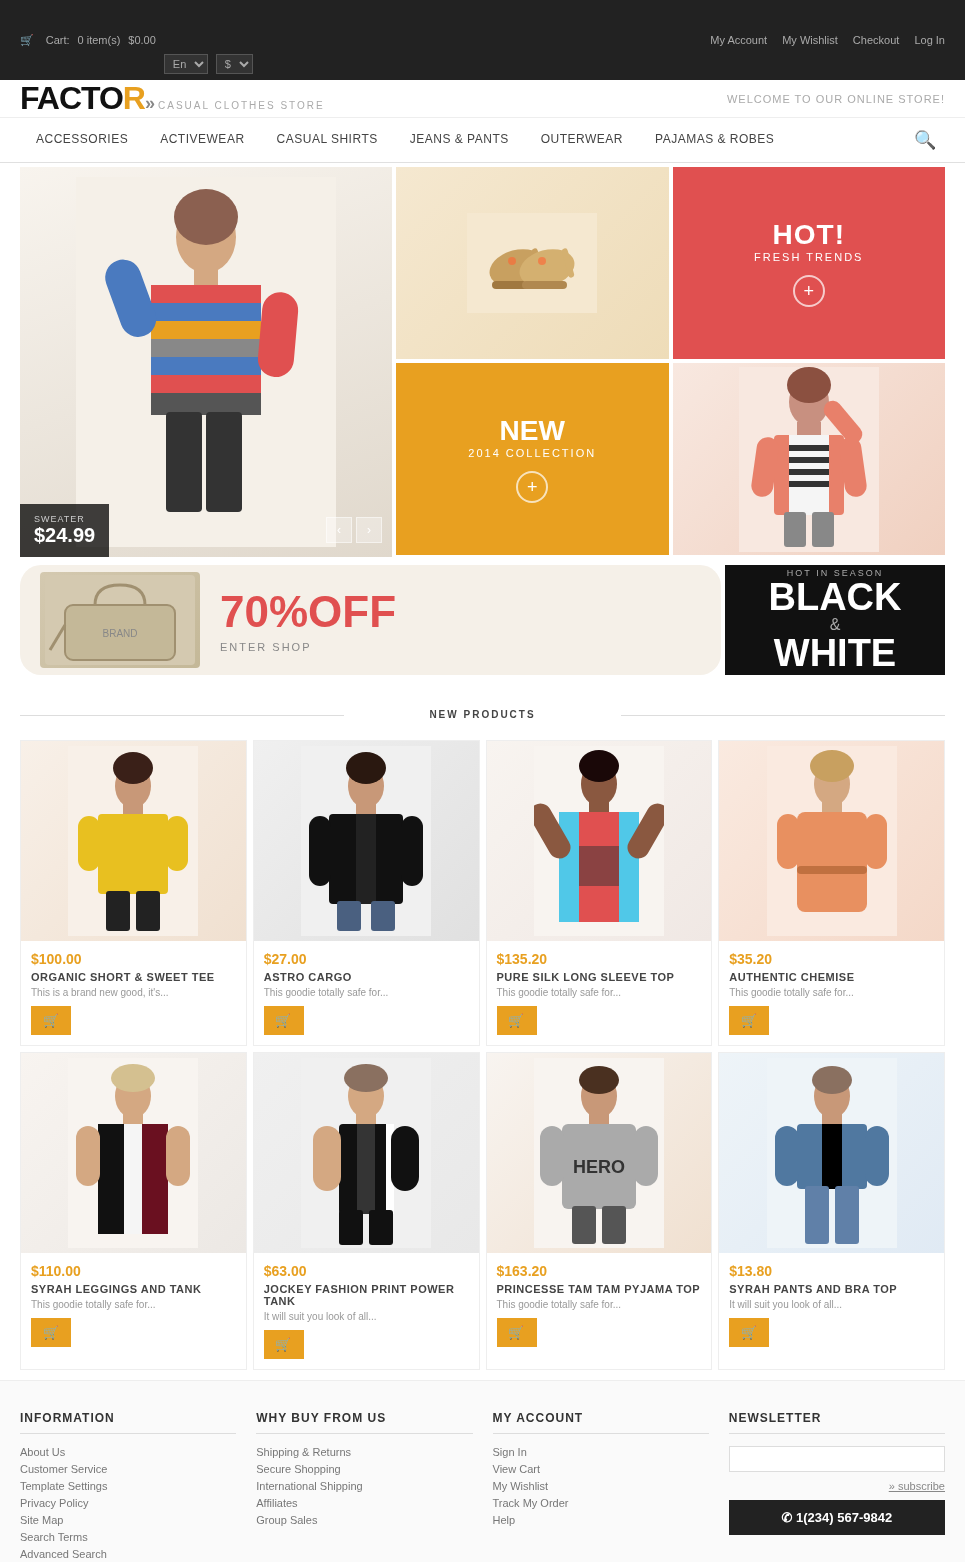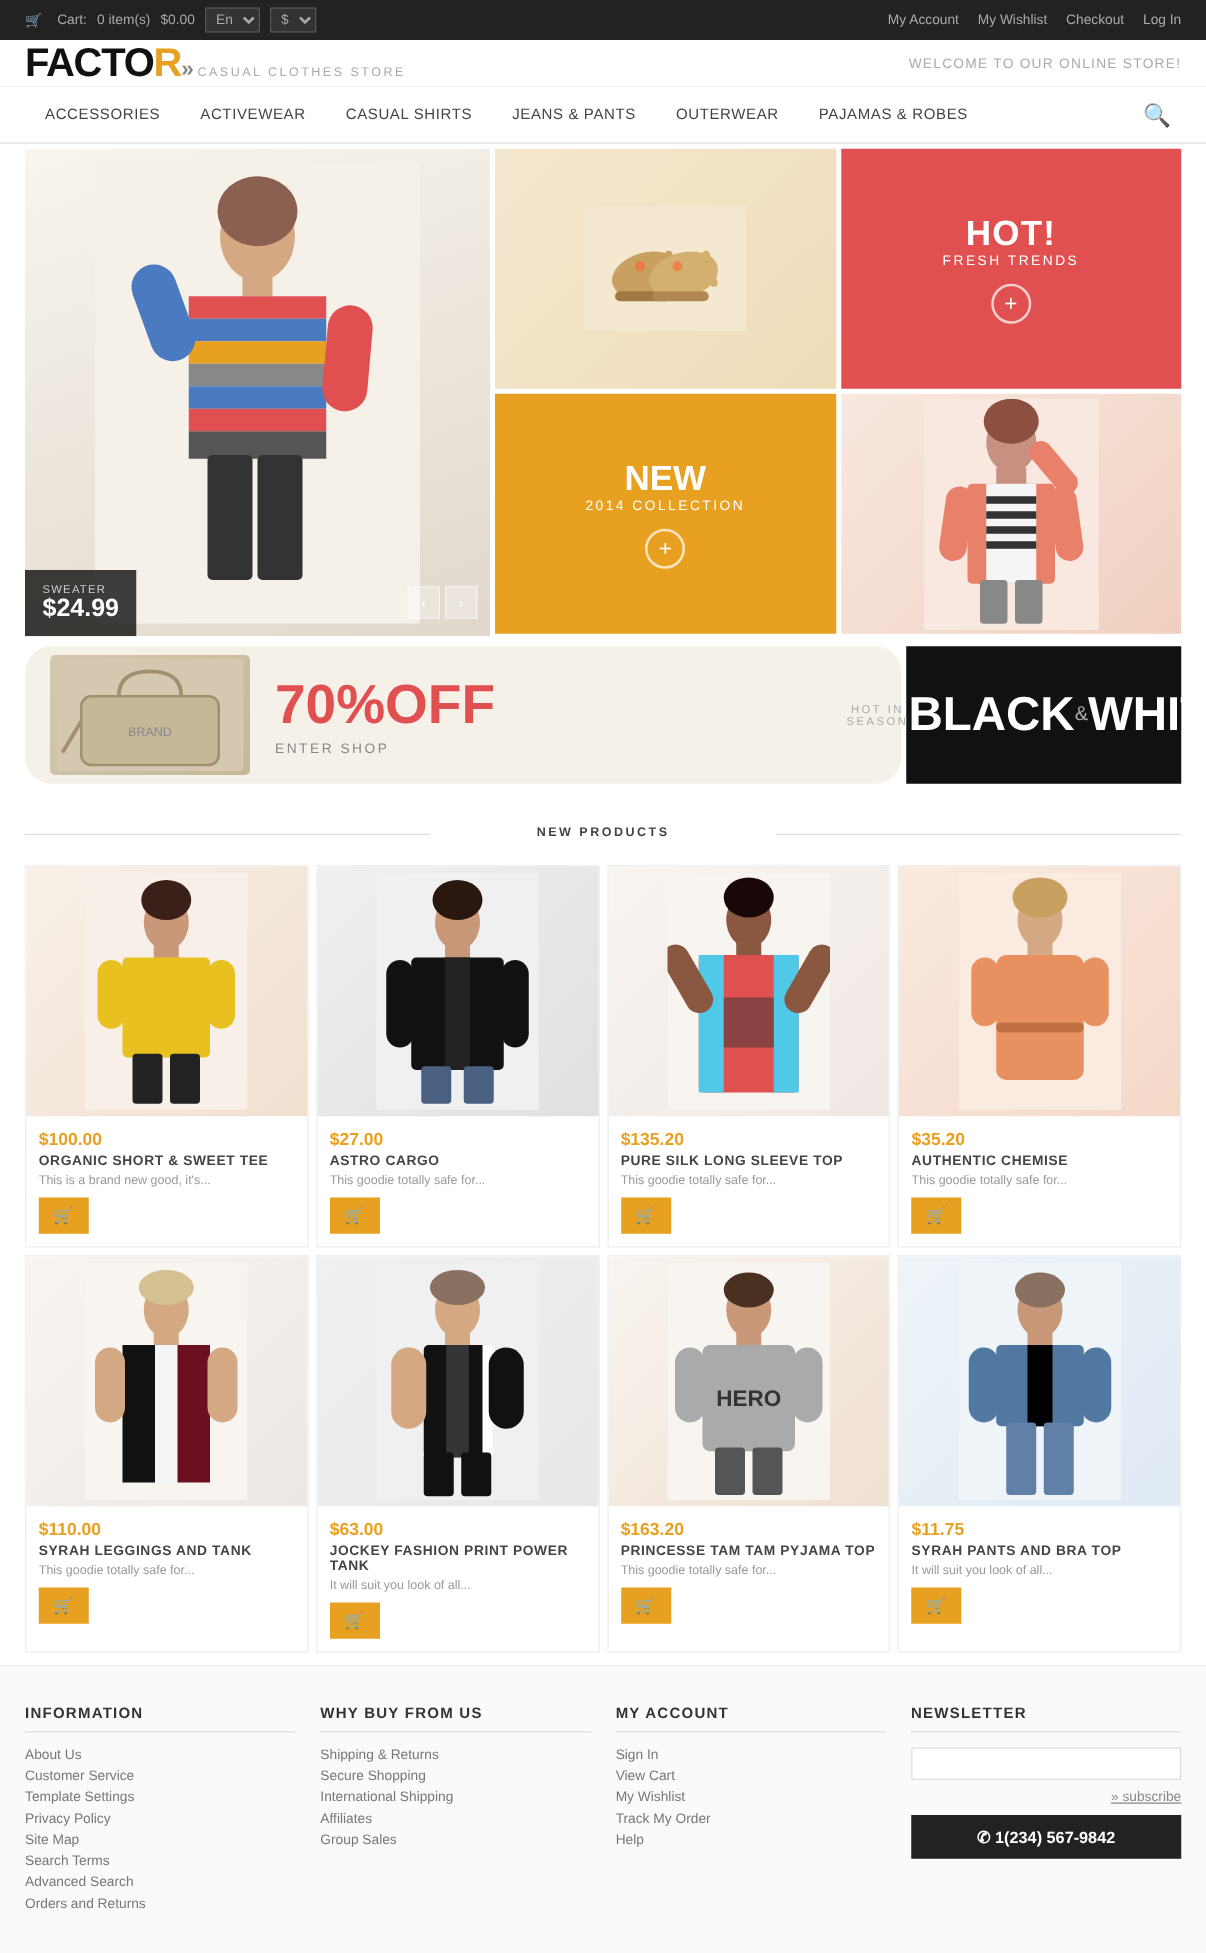--- a/index.html
+++ b/index.html
@@ -13,21 +13,21 @@
       padding: 6px 20px;
       display: flex;
       justify-content: space-between;
       align-items: center;
     }
     .top-bar-left { display: flex; align-items: center; gap: 8px; }
     .top-bar-right a { color: #aaa; text-decoration: none; margin-left: 12px; font-size: 11px; }
     .cart-icon { color: #e44; margin-right: 4px; }
     .lang-select, .currency-select {
       background: #333; border: 1px solid #555; color: #aaa;
-      padding: 2px 4px; font-size: 11px; cursor: pointer;
+      padding: 2px 4px; font-size: 11px; cursor: pointer; margin-top: 48px;
     }
 
     
     .header {
       padding: 0 20px;
       display: flex;
       justify-content: space-between;
       align-items: center;
       border-bottom: 1px solid #eee;
     }
@@ -192,21 +192,21 @@
       display: flex; align-items: center; justify-content: center;
     }
     .promo-bag-text { flex: 1; }
     .promo-off { font-size: 44px; font-weight: 900; color: #e05050; }
     .promo-enter { font-size: 11px; color: #888; letter-spacing: 2px; text-transform: uppercase; margin-top: 4px; cursor: pointer; }
     .promo-bw {
       width: 220px;
       background: #111;
       color: #fff;
       display: flex;
-      flex-direction: row;
+      flex-direction: column;
       align-items: center;
       justify-content: center;
       text-align: center;
       padding: 10px;
       flex-shrink: 0;
     }
     .promo-bw .hot-season { font-size: 9px; letter-spacing: 2px; color: #aaa; text-transform: uppercase; }
     .promo-bw .black-text { font-size: 38px; font-weight: 900; color: #fff; line-height: 1; }
     .promo-bw .amp { font-size: 16px; color: #aaa; }
     .promo-bw .white-text { font-size: 38px; font-weight: 900; color: #fff; line-height: 1; }
@@ -714,21 +714,21 @@
           <rect x="55" y="66" width="20" height="65" fill="#4068908"></rect>
 
           <rect x="8" y="68" width="24" height="60" rx="12" fill="#5078a0"></rect>
           <rect x="98" y="68" width="24" height="60" rx="12" fill="#5078a0"></rect>
 
           <rect x="38" y="128" width="24" height="58" rx="3" fill="#6080a8"></rect>
           <rect x="68" y="128" width="24" height="58" rx="3" fill="#6080a8"></rect>
         </svg>
       </div>
       <div class="product-info">
-        <div class="product-price">$11.75</div>
+        <div class="product-price">$13.80</div>
         <div class="product-name">SYRAH PANTS AND BRA TOP</div>
         <div class="product-desc">It will suit you look of all...</div>
         <button class="add-to-cart-btn">🛒</button>
       </div>
     </div>
 
   </div>
 </div>
 
 <div class="footer">

